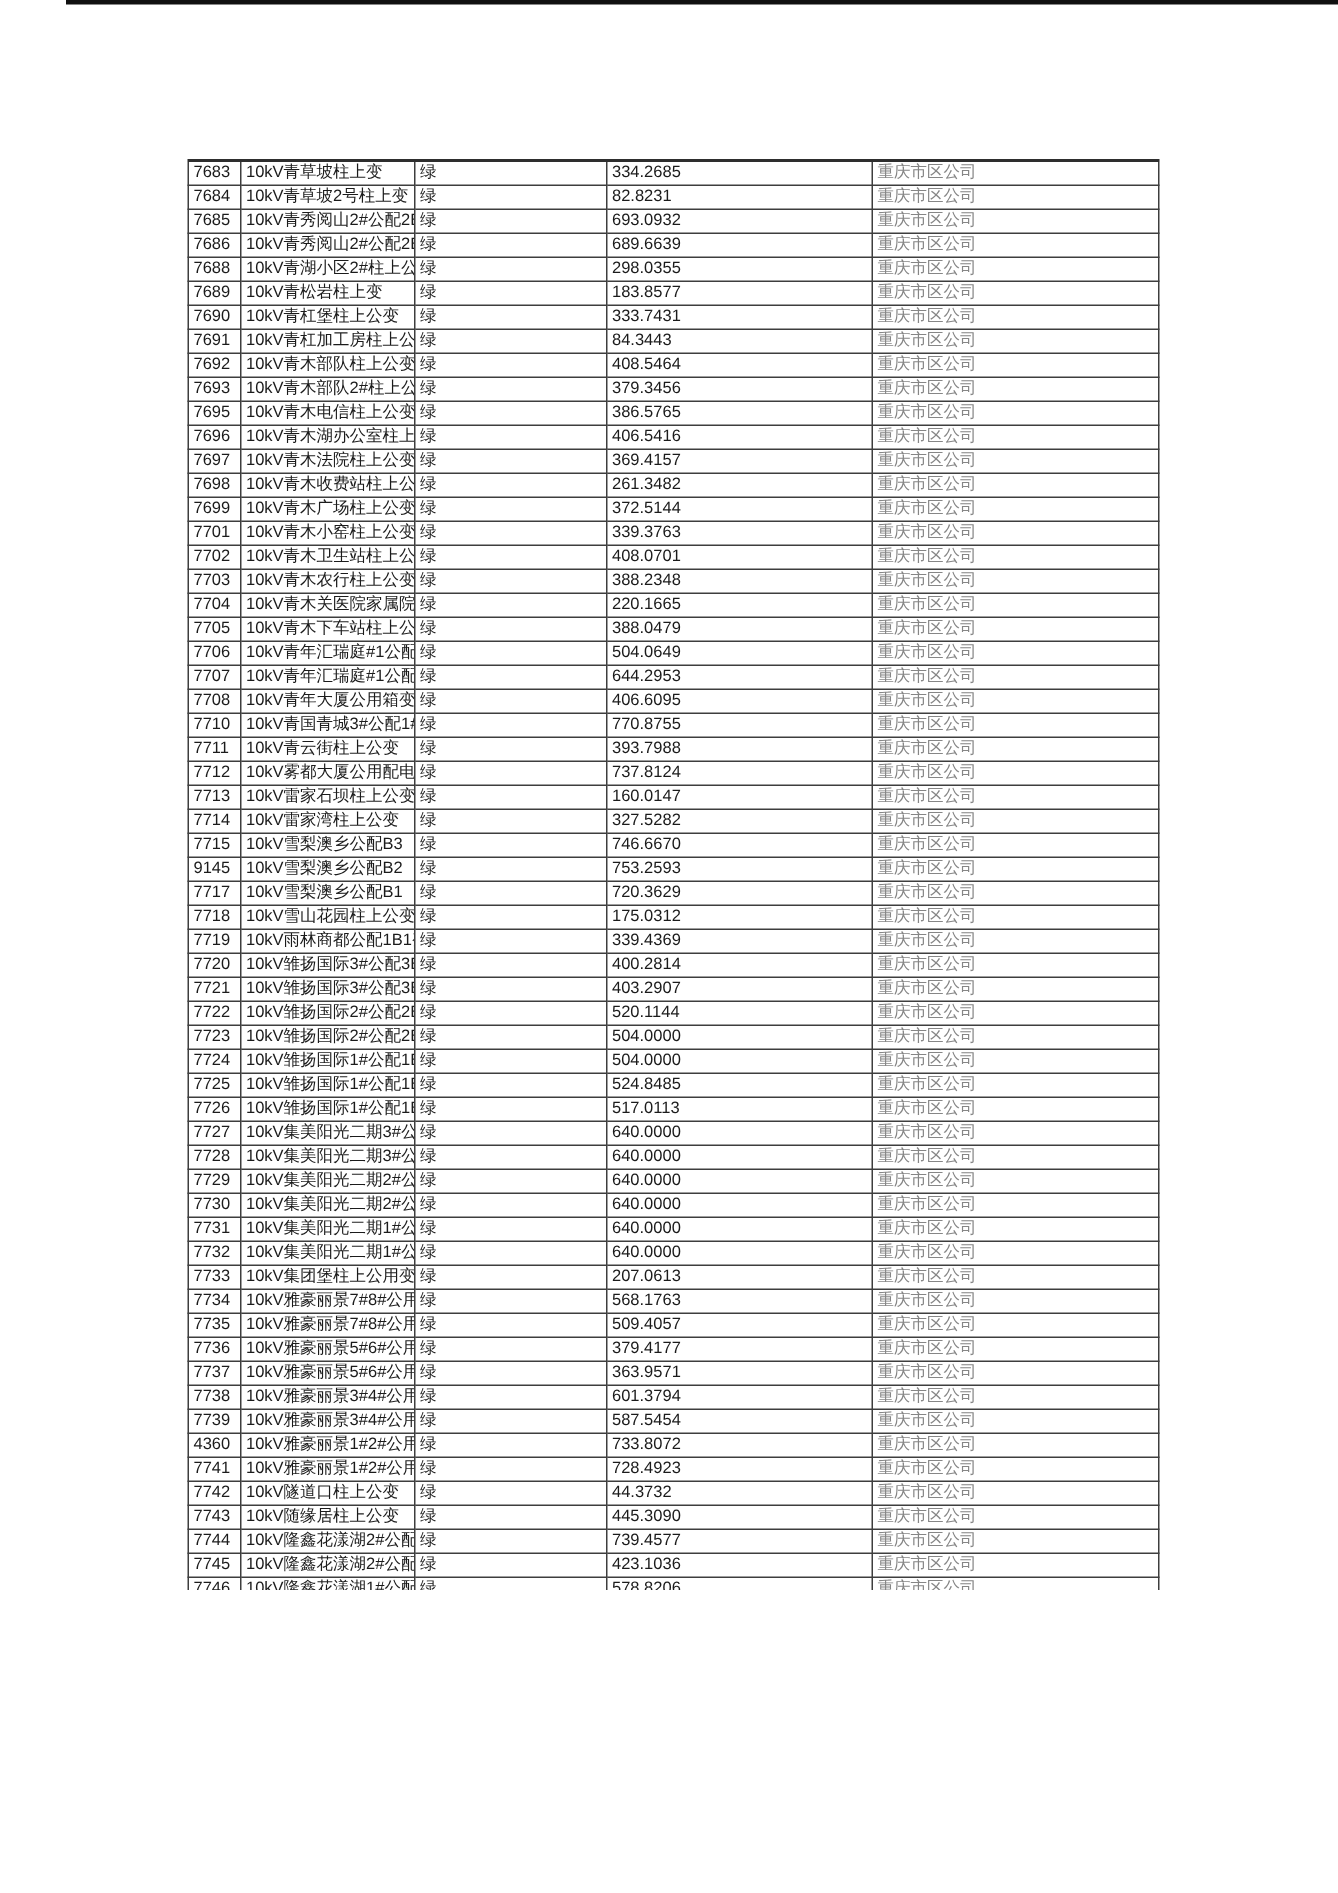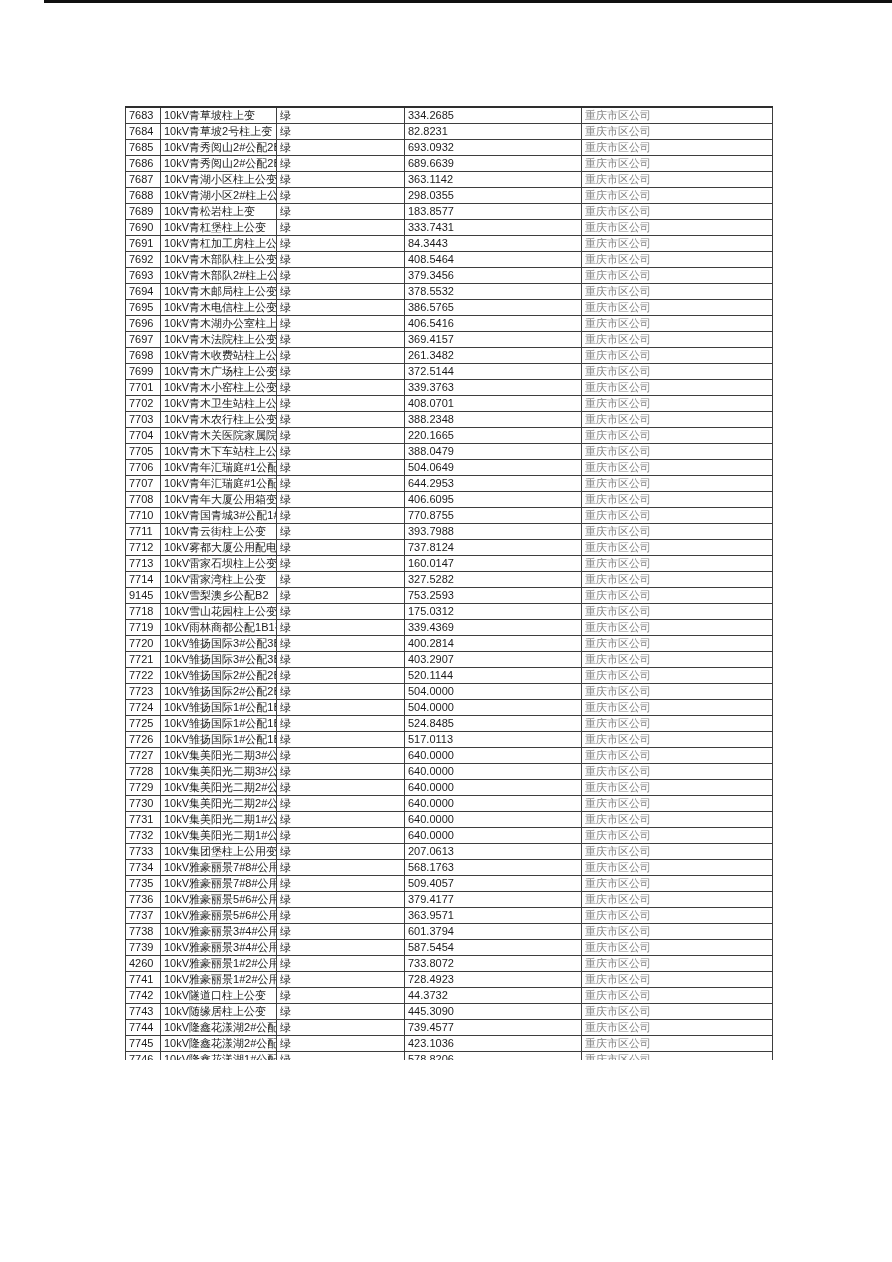--- a/index.html
+++ b/index.html
@@ -100,27 +100,20 @@
     <td class="cell-company" style="color: rgb(134, 134, 134);">重庆市区公司</td>
   </tr>
           <tr>
     <td class="cell-id">7686</td>
     <td class="cell-name">10kV青秀阅山2#公配2B1</td>
     <td class="cell-status">绿</td>
     <td class="cell-value">689.6639</td>
     <td class="cell-company" style="color: rgb(134, 134, 134);">重庆市区公司</td>
   </tr>
           <tr>
-    <td class="cell-id">7687</td>
-    <td class="cell-name">10kV青湖小区柱上公变</td>
-    <td class="cell-status">绿</td>
-    <td class="cell-value">363.1142</td>
-    <td class="cell-company" style="color: rgb(134, 134, 134);">重庆市区公司</td>
-  </tr>
-          <tr>
     <td class="cell-id">7688</td>
     <td class="cell-name">10kV青湖小区2#柱上公变</td>
     <td class="cell-status">绿</td>
     <td class="cell-value">298.0355</td>
     <td class="cell-company" style="color: rgb(134, 134, 134);">重庆市区公司</td>
   </tr>
           <tr>
     <td class="cell-id">7689</td>
     <td class="cell-name">10kV青松岩柱上变</td>
     <td class="cell-status">绿</td>
@@ -149,27 +142,20 @@
     <td class="cell-company" style="color: rgb(134, 134, 134);">重庆市区公司</td>
   </tr>
           <tr>
     <td class="cell-id">7693</td>
     <td class="cell-name">10kV青木部队2#柱上公变</td>
     <td class="cell-status">绿</td>
     <td class="cell-value">379.3456</td>
     <td class="cell-company" style="color: rgb(134, 134, 134);">重庆市区公司</td>
   </tr>
           <tr>
-    <td class="cell-id">7694</td>
-    <td class="cell-name">10kV青木邮局柱上公变</td>
-    <td class="cell-status">绿</td>
-    <td class="cell-value">378.5532</td>
-    <td class="cell-company" style="color: rgb(134, 134, 134);">重庆市区公司</td>
-  </tr>
-          <tr>
     <td class="cell-id">7695</td>
     <td class="cell-name">10kV青木电信柱上公变</td>
     <td class="cell-status">绿</td>
     <td class="cell-value">386.5765</td>
     <td class="cell-company" style="color: rgb(134, 134, 134);">重庆市区公司</td>
   </tr>
           <tr>
     <td class="cell-id">7696</td>
     <td class="cell-name">10kV青木湖办公室柱上公</td>
     <td class="cell-status">绿</td>
@@ -282,27 +268,41 @@
     <td class="cell-company" style="color: rgb(134, 134, 134);">重庆市区公司</td>
   </tr>
           <tr>
     <td class="cell-id">7714</td>
     <td class="cell-name">10kV雷家湾柱上公变</td>
     <td class="cell-status">绿</td>
     <td class="cell-value">327.5282</td>
     <td class="cell-company" style="color: rgb(134, 134, 134);">重庆市区公司</td>
   </tr>
           <tr>
+    <td class="cell-id">7715</td>
+    <td class="cell-name">10kV雪梨澳乡公配B3</td>
+    <td class="cell-status">绿</td>
+    <td class="cell-value">746.6670</td>
+    <td class="cell-company" style="color: rgb(134, 134, 134);">重庆市区公司</td>
+  </tr>
+          <tr>
     <td class="cell-id">9145</td>
     <td class="cell-name">10kV雪梨澳乡公配B2</td>
     <td class="cell-status">绿</td>
     <td class="cell-value">753.2593</td>
     <td class="cell-company" style="color: rgb(134, 134, 134);">重庆市区公司</td>
   </tr>
           <tr>
+    <td class="cell-id">7717</td>
+    <td class="cell-name">10kV雪梨澳乡公配B1</td>
+    <td class="cell-status">绿</td>
+    <td class="cell-value">720.3629</td>
+    <td class="cell-company" style="color: rgb(134, 134, 134);">重庆市区公司</td>
+  </tr>
+          <tr>
     <td class="cell-id">7718</td>
     <td class="cell-name">10kV雪山花园柱上公变</td>
     <td class="cell-status">绿</td>
     <td class="cell-value">175.0312</td>
     <td class="cell-company" style="color: rgb(134, 134, 134);">重庆市区公司</td>
   </tr>
           <tr>
     <td class="cell-id">7719</td>
     <td class="cell-name">10kV雨林商都公配1B1变</td>
     <td class="cell-status">绿</td>
@@ -443,21 +443,21 @@
     <td class="cell-company" style="color: rgb(134, 134, 134);">重庆市区公司</td>
   </tr>
           <tr>
     <td class="cell-id">7739</td>
     <td class="cell-name">10kV雅豪丽景3#4#公用配</td>
     <td class="cell-status">绿</td>
     <td class="cell-value">587.5454</td>
     <td class="cell-company" style="color: rgb(134, 134, 134);">重庆市区公司</td>
   </tr>
           <tr>
-    <td class="cell-id">4260</td>
+    <td class="cell-id">4360</td>
     <td class="cell-name">10kV雅豪丽景1#2#公用配</td>
     <td class="cell-status">绿</td>
     <td class="cell-value">733.8072</td>
     <td class="cell-company" style="color: rgb(134, 134, 134);">重庆市区公司</td>
   </tr>
           <tr>
     <td class="cell-id">7741</td>
     <td class="cell-name">10kV雅豪丽景1#2#公用配</td>
     <td class="cell-status">绿</td>
     <td class="cell-value">728.4923</td>

